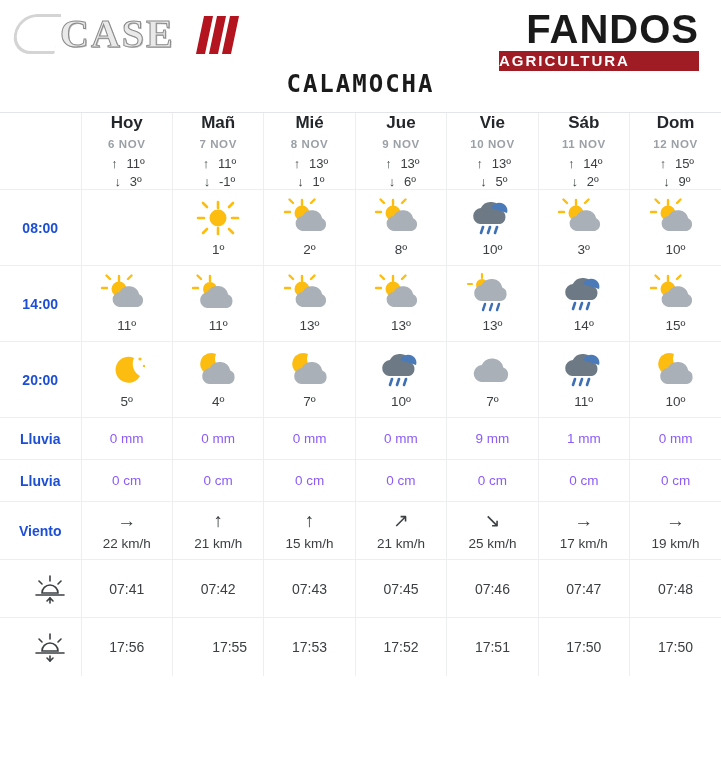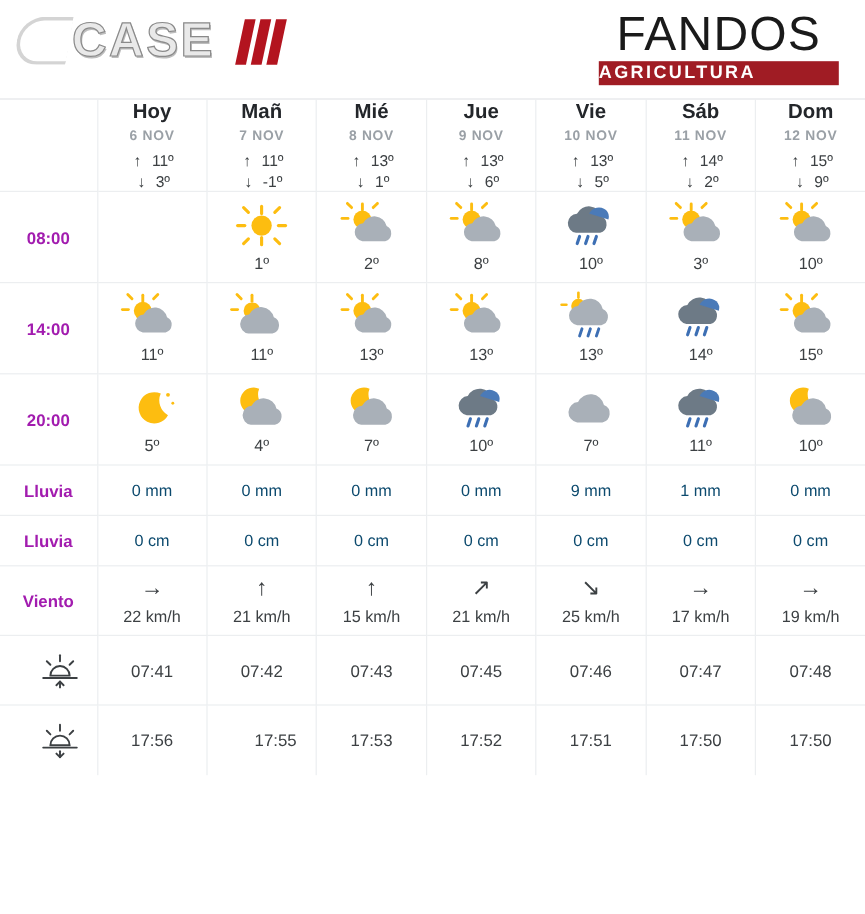--- a/index.html
+++ b/index.html
@@ -20,21 +20,21 @@
   .header {
     position: relative;
     height: 68px;
   }
   .case-logo {
     position: absolute;
     left: 8px; top: 10px;
     width: 230px; height: 48px;
   }
   .case-text {
-    font-family: Liberation Sans, sans-serif;
+    font-family: Liberation Serif, serif;
     font-weight: bold;
     font-size: 40px;
     letter-spacing: 2px;
     color: #e9e9e9;
     -webkit-text-stroke: 1px #8a8a8a;
     text-shadow: 1px 1px 0 #bdbdbd;
     line-height: 48px;
     position: absolute;
     left: 52px; top: 0;
   }
@@ -63,25 +63,25 @@
     transform: skewX(-10deg);
   }
 
   .fandos-logo {
     position: absolute;
     right: 22px; top: 8px;
     width: 200px;
   }
   .fandos-name {
     font-family: "Liberation Sans", sans-serif;
-    font-weight: normal;
+    font-weight: bold;
     font-size: 40px;
     letter-spacing: 1px;
     color: #1a1a1a;
-    text-align: center;
+    text-align: right;
     line-height: 42px;
   }
   .fandos-sub {
     background: #a01c24;
     color: #ffffff;
     font-size: 15px;
     font-weight: bold;
     letter-spacing: 2px;
     text-align: left;
     padding: 1px 6px 2px 0;
@@ -118,21 +118,21 @@
   }
   table.fc td:last-child, table.fc th:last-child { border-right: none; }
   col.labelcol { width: 81px; }
   col.daycol { width: 91.4px; }
 
   .rowlabel {
     text-align: right;
     padding-right: 14px;
     font-weight: bold;
     font-size: 14px;
-    color: #a21caf;
+    color: #1d4ed8;
     border-right: 1px solid #eceef0;
   }
 
   
   .dayhead {
     padding: 8px 0 10px 0;
     border-bottom: 1px solid #eceef0;
   }
   .dayname {
     font-weight: bold;
@@ -178,21 +178,21 @@
   }
   .celltemp {
     font-size: 13.5px;
     color: #3c4043;
     margin-top: 4px;
   }
 
   .simplecell {
     height: 42px;
     font-size: 13.5px;
-    color: #0c4a6e;
+    color: #8b5cf6;
   }
   .windcell {
     height: 58px;
     padding-top: 4px;
   }
   .windarrow {
     font-size: 19px;
     color: #3c4043;
     line-height: 22px;
   }
@@ -227,20 +227,21 @@
           <span></span>
       </div>
     </div>
 
     <div class="fandos-logo">
       <div class="fandos-name">FANDOS</div>
       <div class="fandos-sub">AGRICULTURA</div>
     </div>
   </div>
 
+  <div class="city-title">CALAMOCHA</div>
 
   <div class="divider"></div>
 
   <table class="fc">
     <colgroup>
       <col class="labelcol">
       <col class="daycol">
         <col class="daycol">
         <col class="daycol">
         <col class="daycol">

